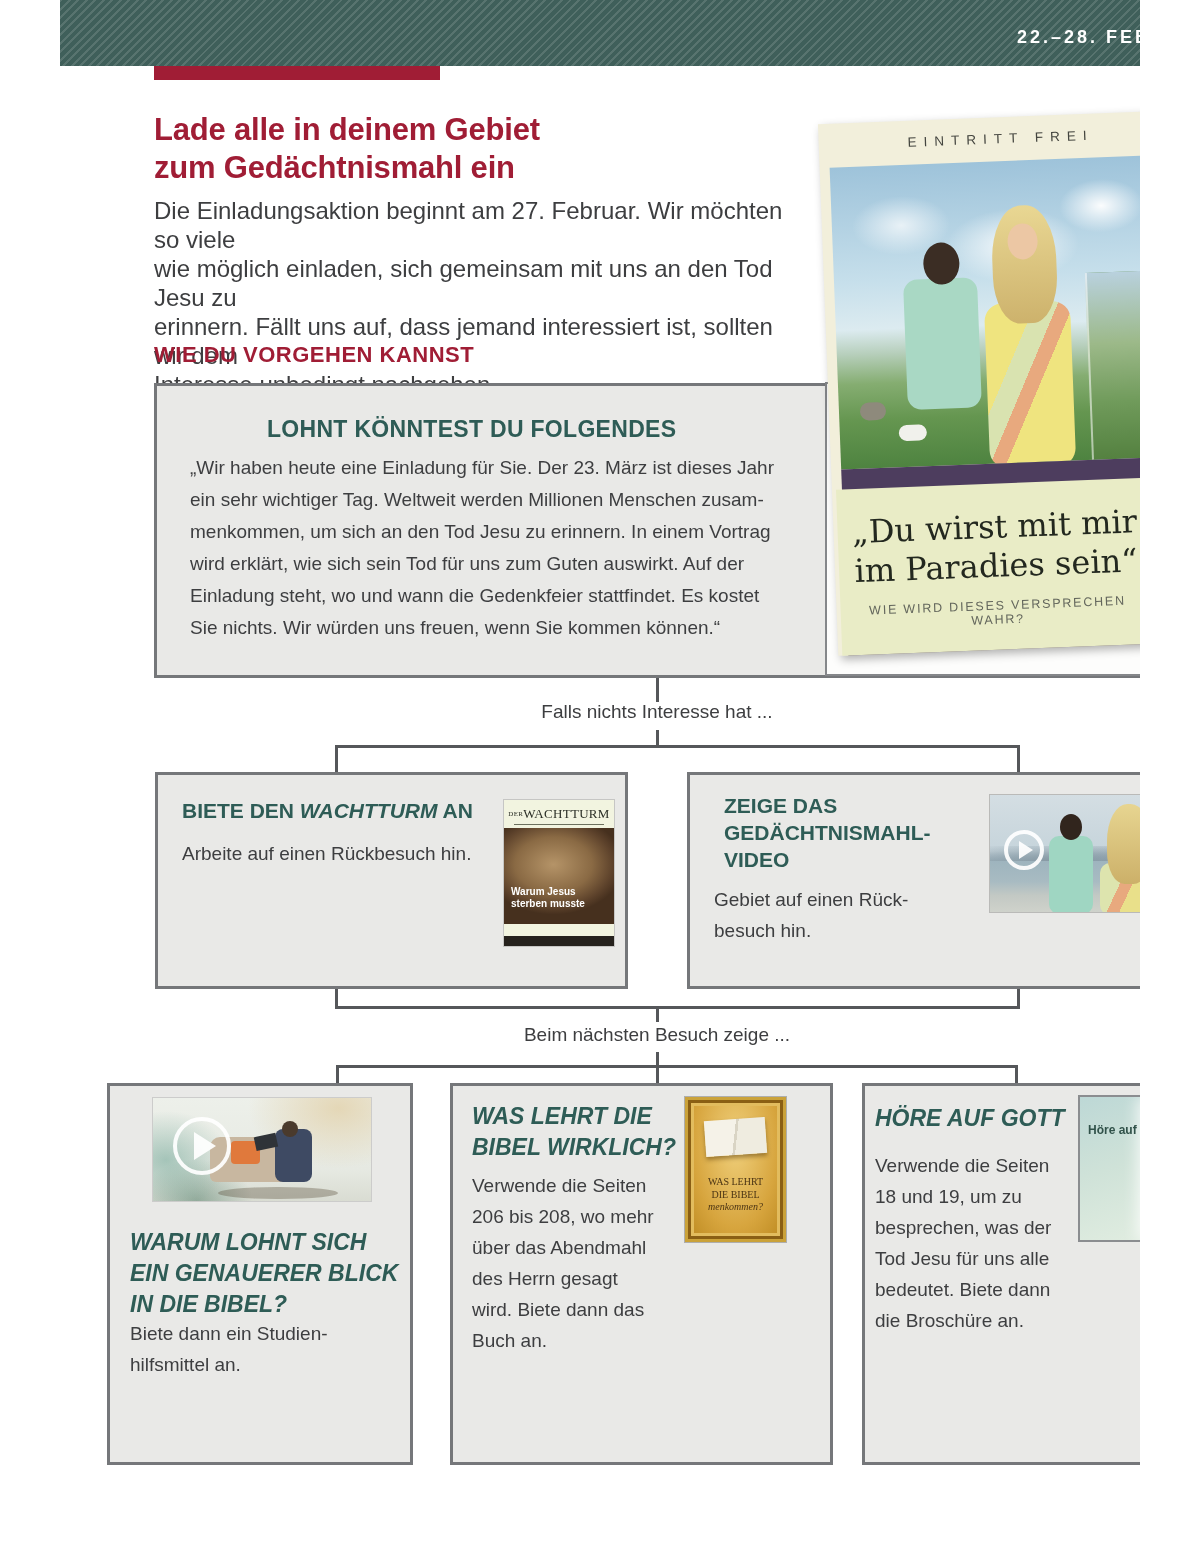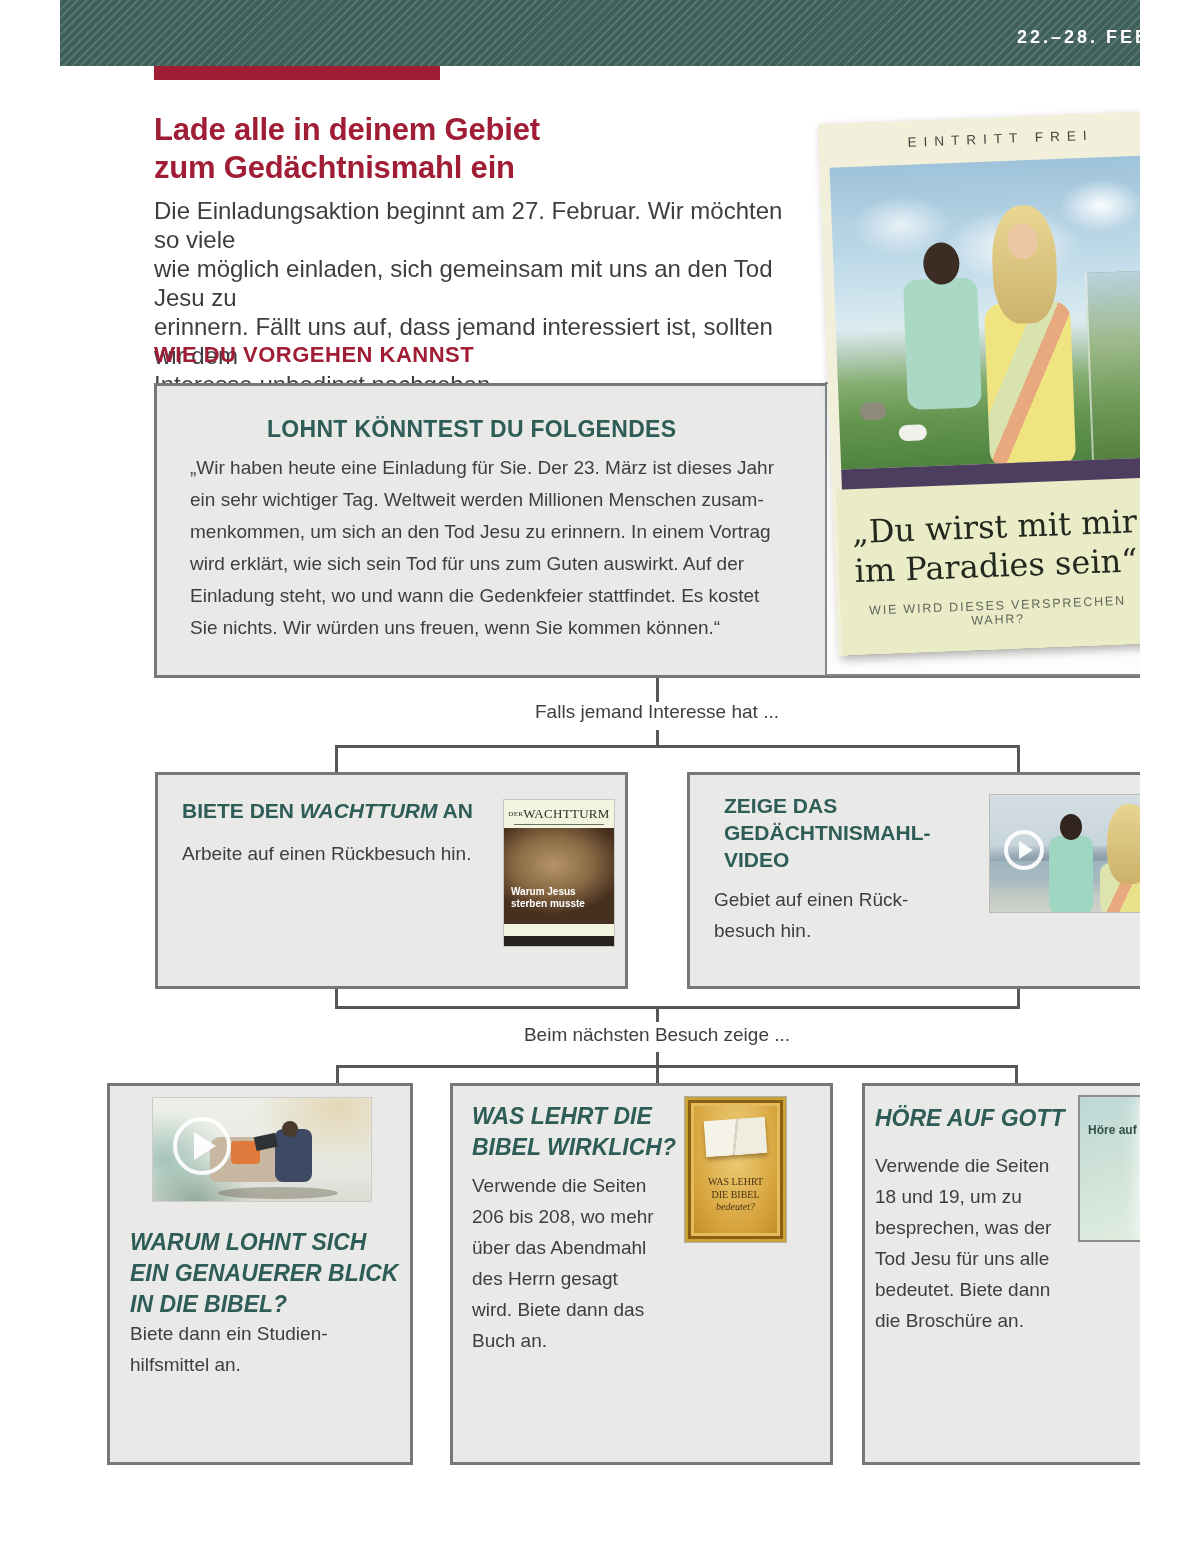--- a/index.html
+++ b/index.html
@@ -192,21 +192,21 @@
     </div>
     <div class="card-purple"></div>
     <div class="quote-panel">
       <div class="quote-line" style="margin-top:24px;">„Du wirst mit mir</div>
       <div class="quote-line">im Paradies sein“</div>
       <div class="quote-sub">WIE WIRD DIESES VERSPRECHEN WAHR?</div>
     </div>
   </div>
 
   <div class="cline" style="left:596px;top:678px;width:3px;height:24px;"></div>
-  <div class="flow-label" style="top:701px;">Falls jemand Interesse hat ...</div>
+  <div class="flow-label" style="top:701px;">Falls nichts Interesse hat ...</div>
   <div class="cline" style="left:596px;top:730px;width:3px;height:16px;"></div>
   <div class="cline" style="left:275px;top:745px;width:685px;height:3px;"></div>
   <div class="cline" style="left:275px;top:747px;width:3px;height:25px;"></div>
   <div class="cline" style="left:957px;top:747px;width:3px;height:25px;"></div>
 
   <div class="gbox" style="left:95px;top:772px;width:473px;height:217px;"></div>
   <div class="box-h" style="left:122px;top:797px;"><span>BIETE DEN </span><span class="box-h-it">WACHTTURM</span><span> AN</span></div>
   <div class="box-t" style="left:122px;top:838px;width:310px;">Arbeite auf einen Rückbesuch hin.</div>
   <div class="wt-cover">
     <div class="wt-mast"><span class="der">DER</span><span>WACHTTURM</span></div>
@@ -265,21 +265,21 @@
   <div class="box-t prelines" style="left:412px;top:1170px;">Verwende die Seiten
 206 bis 208, wo mehr
 über das Abendmahl
 des Herrn gesagt
 wird. Biete dann das
 Buch an.</div>
   <div class="book-cover">
     <div class="bc-book"></div>
     <div class="bc-title prelines">WAS LEHRT
 DIE BIBEL</div>
-    <div class="bc-it">bedeutet?</div>
+    <div class="bc-it">menkommen?</div>
   </div>
 
   <div class="gbox" style="left:802px;top:1083px;width:350px;height:382px;"></div>
   <div class="h-it" style="left:815px;top:1103px;">HÖRE AUF GOTT</div>
   <div class="box-t prelines" style="left:815px;top:1150px;">Verwende die Seiten
 18 und 19, um zu
 besprechen, was der
 Tod Jesu für uns alle
 bedeutet. Biete dann
 die Broschüre an.</div>

